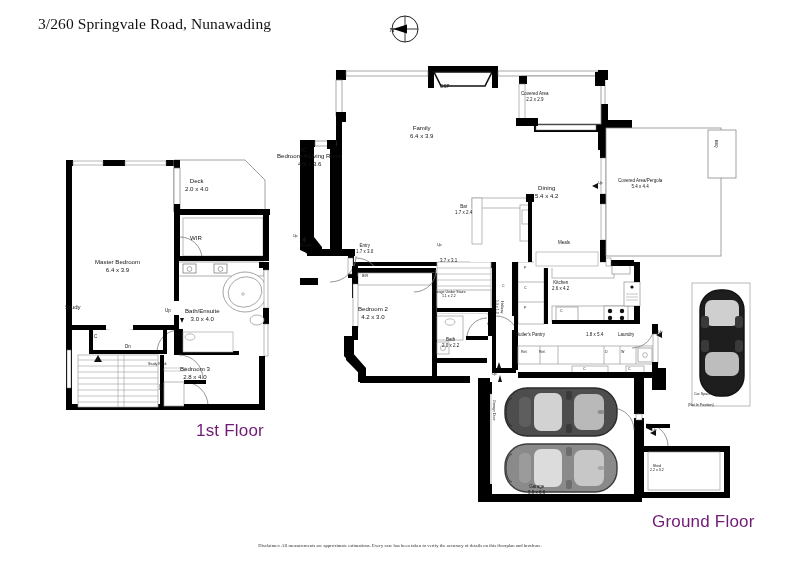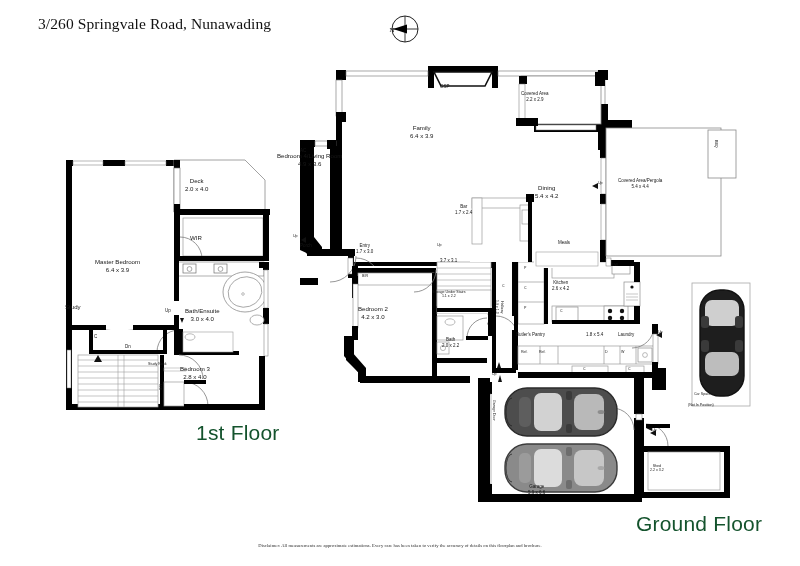--- a/index.html
+++ b/index.html
@@ -6,23 +6,23 @@
   body{width:800px;height:566px;position:relative;overflow:hidden;
        font-family:"Liberation Sans",sans-serif;color:#000;}
 
   #plan{position:absolute;left:0;top:0;width:800px;height:566px;}
 
   .ttl{position:absolute;left:38px;top:15px;font-family:"Liberation Serif",serif;
        font-size:15.5px;color:#111;letter-spacing:.1px;white-space:nowrap;}
 
   .compass{position:absolute;left:386px;top:12px;width:34px;height:34px;}
 
-  .flab{position:absolute;font-size:21px;color:#14532d;letter-spacing:.2px;white-space:nowrap;}
+  .flab{position:absolute;font-size:17px;color:#701a75;letter-spacing:.2px;white-space:nowrap;}
   #lab-first{left:196px;top:421px;}
-  #lab-ground{left:636px;top:512px;}
+  #lab-ground{left:652px;top:512px;}
 
   .disc{position:absolute;left:0;top:543px;width:800px;text-align:center;
         font-family:"Liberation Serif",serif;font-size:4.6px;color:#2a2a2a;letter-spacing:.05px;}
 
   .rm{position:absolute;text-align:center;white-space:nowrap;color:#171717;
       font-size:6.1px;line-height:1.25;pointer-events:none;}
   .rm .n{display:block;}
   .rm .d{display:block;}
   .tiny{font-size:4.5px;}
   .mini{font-size:3.6px;}

